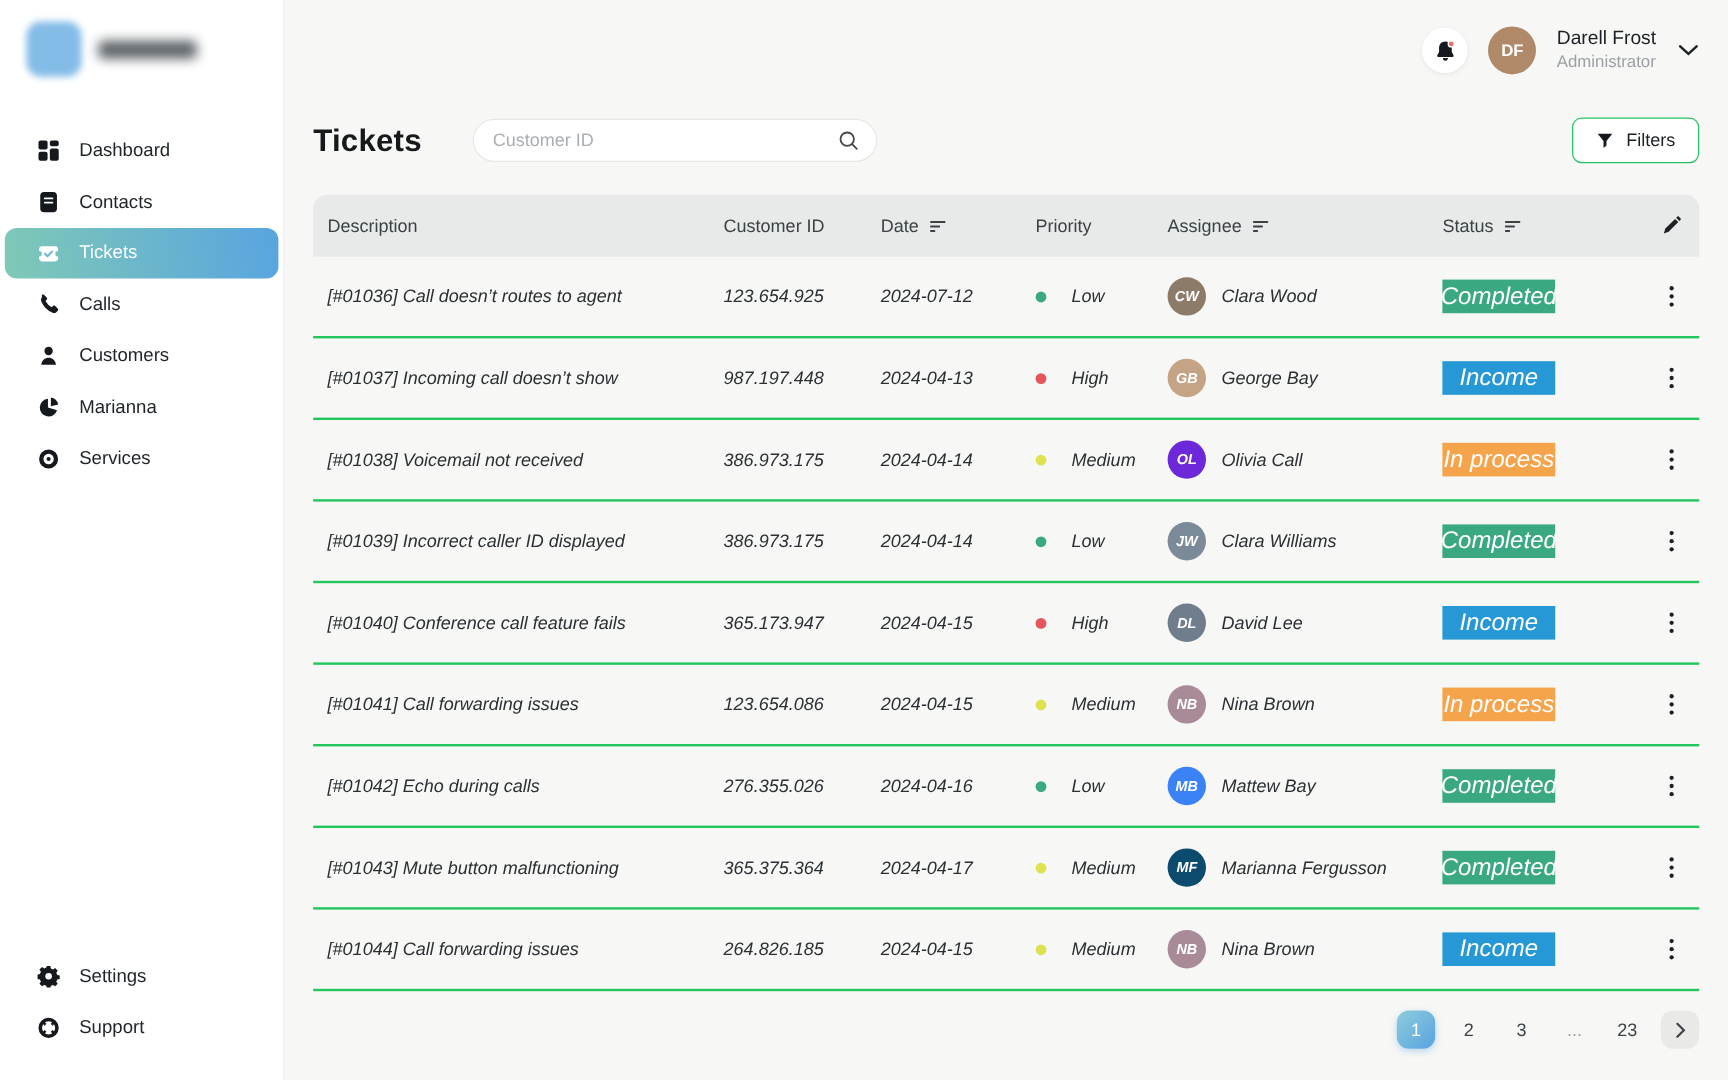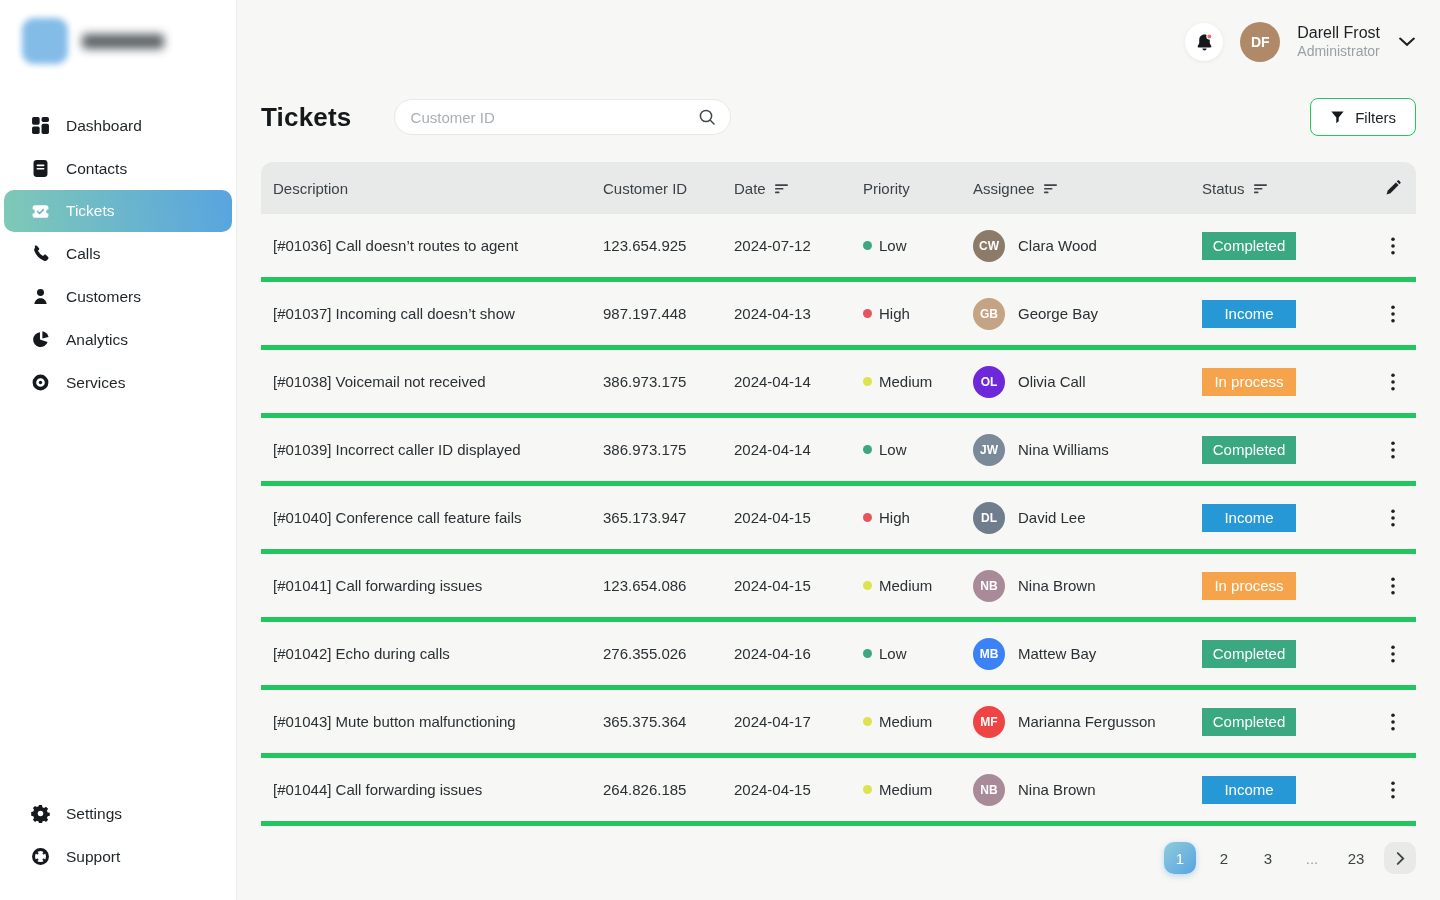--- a/index.html
+++ b/index.html
@@ -38,26 +38,26 @@
   .filters-btn { margin-left:auto; height:38px; padding:0 19px; background:#fff; border:1px solid #22c55e; border-radius:8px; display:flex; align-items:center; gap:10px; font-size:15px; color:#1b2124; cursor:pointer; }
   .filters-btn .f-icon { color:#15191d; }
 
   
   .table { margin:26px 24px 0 24px; }
   .tgrid { display:grid; grid-template-columns:330px 131px 129px 110px 229px 170px 1fr; align-items:center; padding-left:12px; padding-right:2px; }
   .thead { height:52px; background:#e8eaea; border-radius:12px 12px 0 0; font-size:15px; color:#3b4246; }
   .th { display:flex; align-items:center; gap:9px; }
   .th .sort { color:#3b4246; cursor:pointer; }
   .th-actions { display:flex; justify-content:center; color:#1b2124; cursor:pointer; }
-  .trow { height:68px; border-bottom:5px solid #22c55e; font-size:15px; color:#2a3034; }
-  .c-priority { display:flex; align-items:center; gap:7px; }
+  .trow { height:68px; border-bottom:2px solid #22c55e; font-size:15px; color:#2a3034;font-style:italic; }
+  .c-priority { display:flex; align-items:center; gap:21px; }
   .dot { width:9px; height:9px; border-radius:50%; display:inline-block; }
   .c-assignee { display:flex; align-items:center; gap:13px; }
   .avatar-sm { width:32px; height:32px; border-radius:50%; color:#fff; font-size:12px; font-weight:700; display:flex; align-items:center; justify-content:center; flex:0 0 auto; }
-  .badge { width:94px; height:28px; border-radius:0; color:#fff; font-size:15px; display:flex; align-items:center; justify-content:center; }
+  .badge { width:94px; height:28px; border-radius:0; color:#fff; font-size:20px; display:flex; align-items:center; justify-content:center; }
   .c-actions { display:flex; justify-content:center; }
   .kebab { color:#1b2124; cursor:pointer; padding:4px; }
 
   
   .pagination { height:64px; display:flex; align-items:center; justify-content:flex-end; gap:12px; }
   .page-btn { min-width:32px; height:32px; border-radius:10px; display:flex; align-items:center; justify-content:center; font-size:15px; color:#3d4448; cursor:pointer; }
   .page-btn.active { background:linear-gradient(135deg,#8ecbdc 0%,#58a4e0 100%); color:#fff; box-shadow:0 2px 6px rgba(88,164,224,.4); }
   .page-btn.ellipsis { color:#9aa0a3; cursor:default; }
   .next-btn { width:32px; height:32px; border-radius:10px; background:#e9eae8; display:flex; align-items:center; justify-content:center; color:#3d4448; cursor:pointer; }
 </style>
@@ -117,21 +117,21 @@
         </span>
         <span>Customers</span>
       </div>
       <div class="nav-item">
         <span class="nav-icon">
           <svg width="19" height="19" viewBox="0 0 18 18" fill="currentColor">
             <path d="M8.5 2.2a7 7 0 1 0 7.2 9.1L8.5 9z"></path>
             <path d="M10.8 1.2a7.2 7.2 0 0 1 5.8 5.5l-5.8 1.4z"></path>
           </svg>
         </span>
-        <span>Analytics</span>
+        <span>Marianna</span>
       </div>
       <div class="nav-item">
         <span class="nav-icon">
           <svg width="19" height="19" viewBox="0 0 18 18">
             <circle cx="9" cy="9" r="5.8" fill="none" stroke="currentColor" stroke-width="3.4"></circle>
             <circle cx="9" cy="9" r="1.6" fill="currentColor"></circle>
           </svg>
         </span>
         <span>Services</span>
       </div>
@@ -335,21 +335,21 @@
         <div class="tgrid trow">
           <div>[#01039] Incorrect caller ID displayed</div>
           <div>386.973.175</div>
           <div>2024-04-14</div>
           <div class="c-priority">
             <span class="dot" style="background:#3aa981"></span>
             <span>Low</span>
           </div>
           <div class="c-assignee">
             <span class="avatar-sm" style="background:#7b8a99">JW</span>
-            <span>Nina Williams</span>
+            <span>Clara Williams</span>
           </div>
           <div>
             <span class="badge" style="background:#3aa981">Completed</span>
           </div>
           <div class="c-actions">
             <span class="kebab">
               <svg width="4" height="18" viewBox="0 0 4 18" fill="currentColor">
                 <circle cx="2" cy="2.2" r="1.8"></circle>
                 <circle cx="2" cy="9" r="1.8"></circle>
                 <circle cx="2" cy="15.8" r="1.8"></circle>
@@ -434,21 +434,21 @@
         </div>
         <div class="tgrid trow">
           <div>[#01043] Mute button malfunctioning</div>
           <div>365.375.364</div>
           <div>2024-04-17</div>
           <div class="c-priority">
             <span class="dot" style="background:#dde24f"></span>
             <span>Medium</span>
           </div>
           <div class="c-assignee">
-            <span class="avatar-sm" style="background:#ef4444">MF</span>
+            <span class="avatar-sm" style="background:#0c4a6e">MF</span>
             <span>Marianna Fergusson</span>
           </div>
           <div>
             <span class="badge" style="background:#3aa981">Completed</span>
           </div>
           <div class="c-actions">
             <span class="kebab">
               <svg width="4" height="18" viewBox="0 0 4 18" fill="currentColor">
                 <circle cx="2" cy="2.2" r="1.8"></circle>
                 <circle cx="2" cy="9" r="1.8"></circle>

